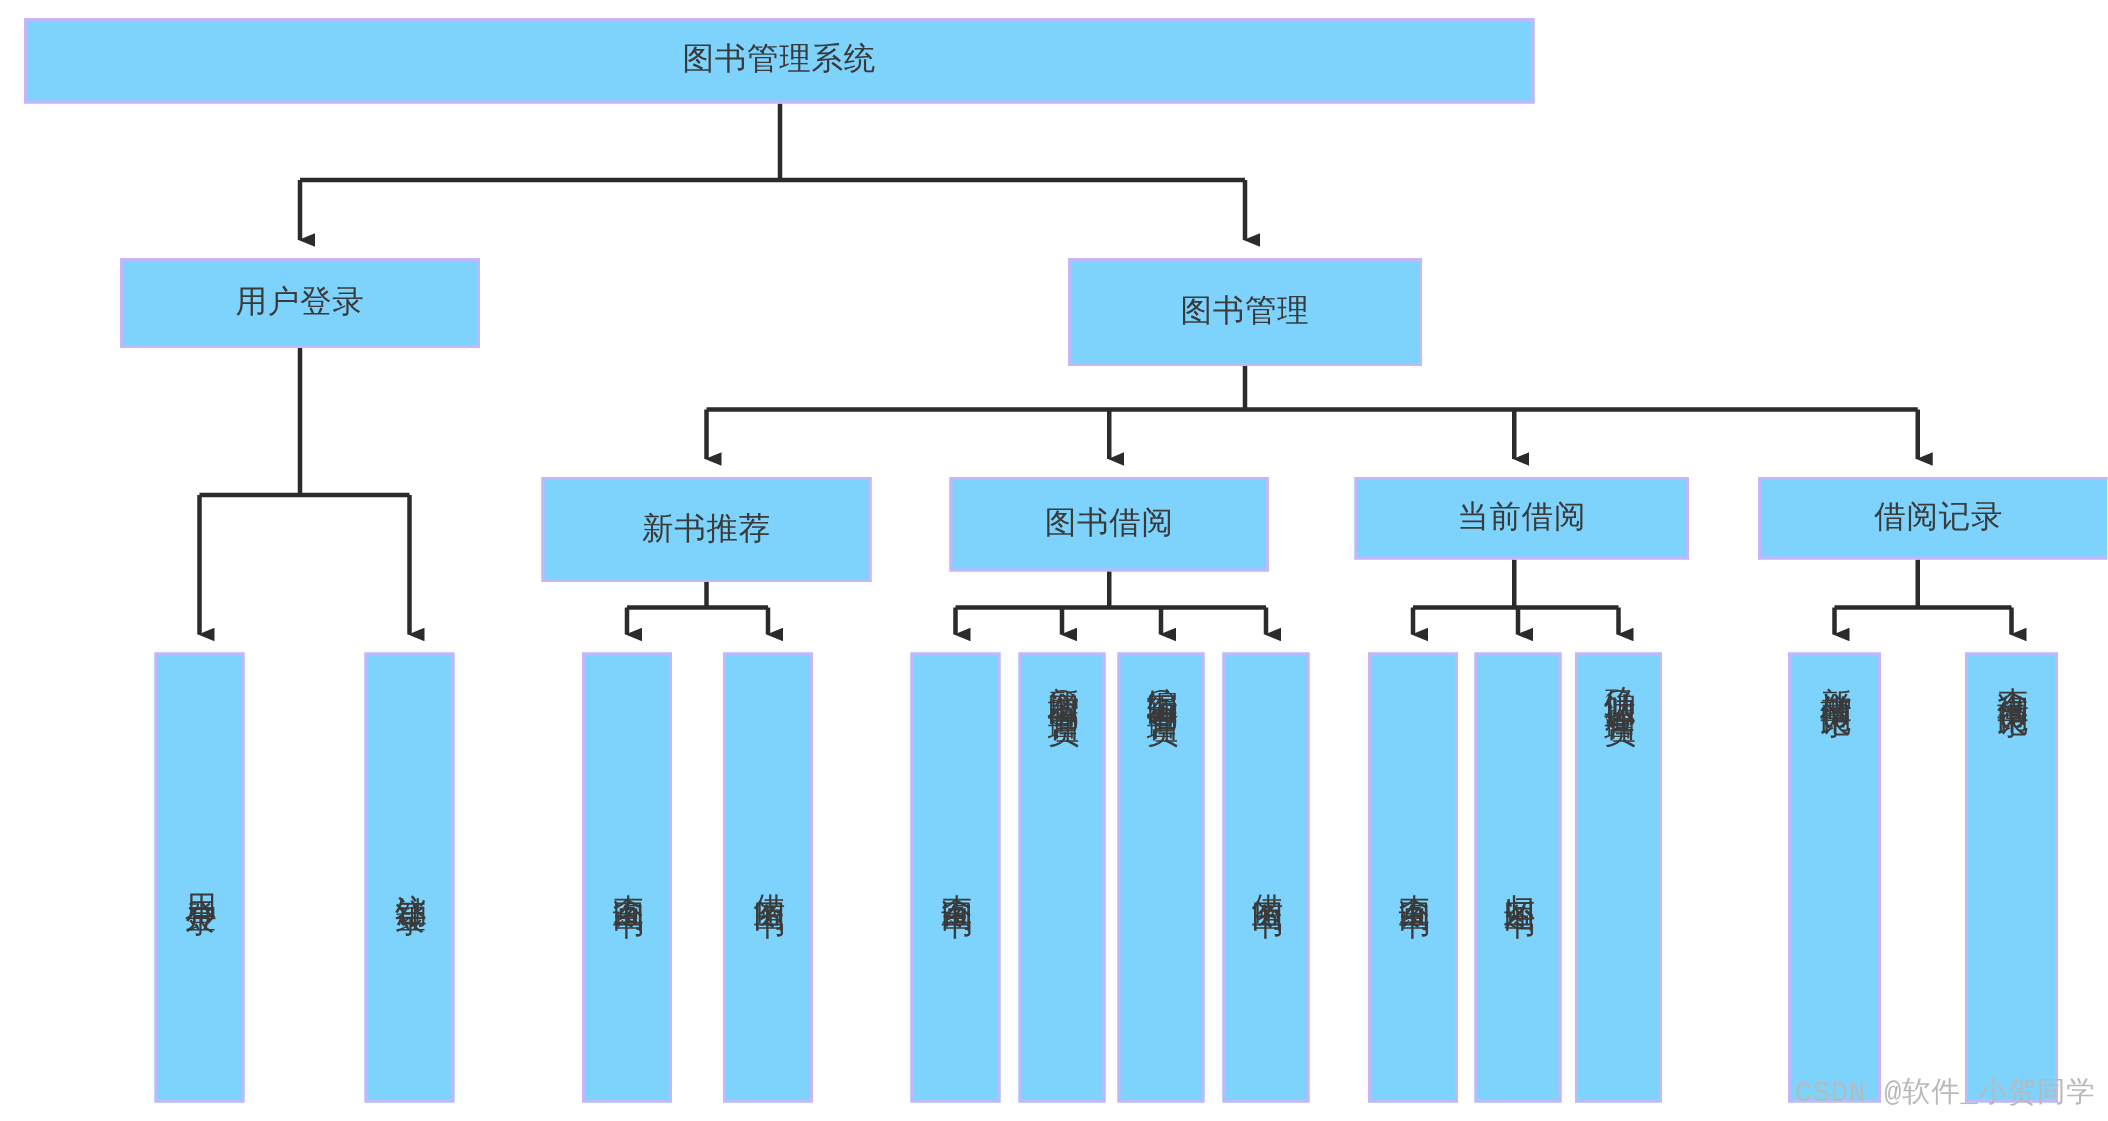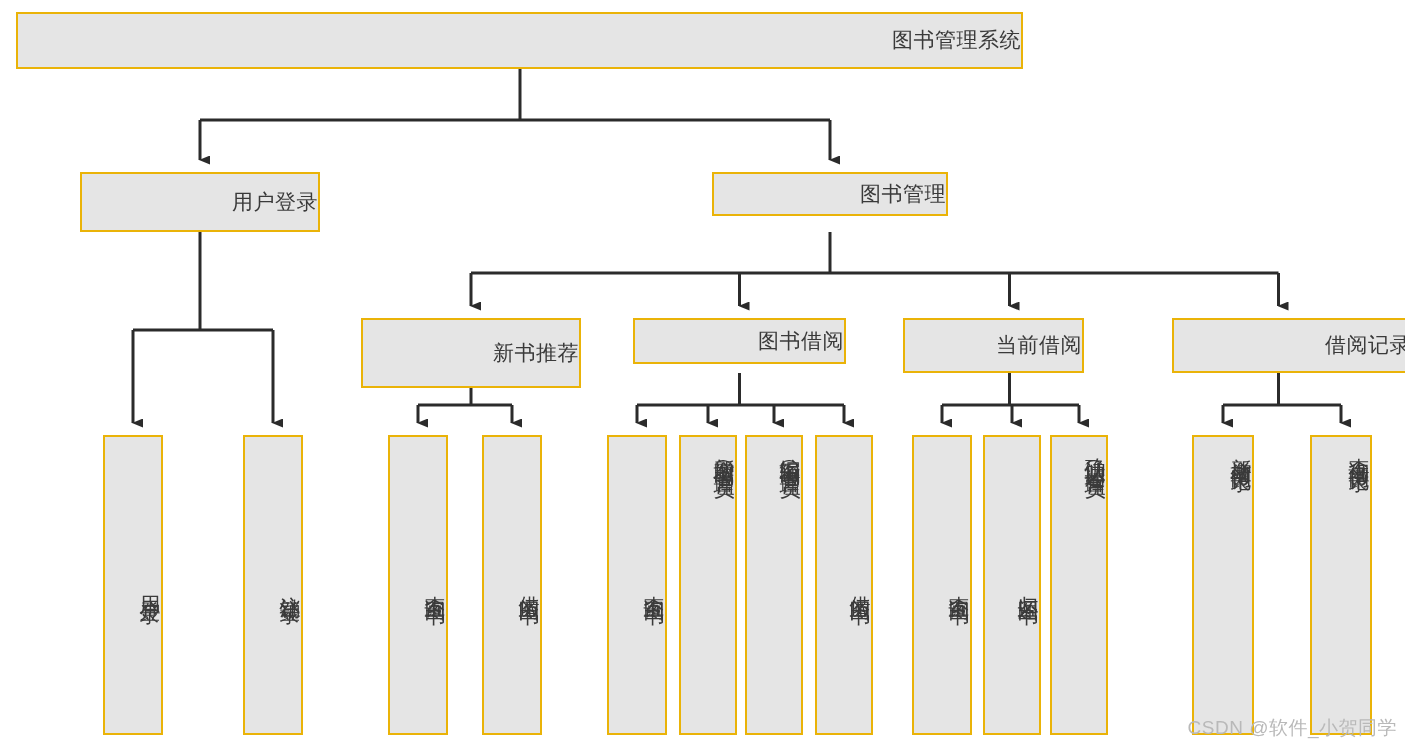--- a/index.html
+++ b/index.html
@@ -21,25 +21,25 @@
   #diagram-svg {
     position: absolute;
     left: 0;
     top: 0;
     width: 1405px;
     height: 747px;
   }
   .node-box {
     position: absolute;
     box-sizing: border-box;
-    background: #e5e5e5;
-    border: 2px solid #eab308;
+    background: #7dd3fc;
+    border: 2px solid #c4b5fd;
     display: flex;
     align-items: center;
-    justify-content: flex-end;
+    justify-content: center;
     overflow: hidden;
   }
   .node-label {
     color: #3a3a3a;
     font-family: "Liberation Sans", "DejaVu Sans", sans-serif;
     text-align: center;
     line-height: 1.18;
     letter-spacing: 0.5px;
   }
   .node-root .node-label,
@@ -62,21 +62,21 @@
   .node-leaf.leaf-centered {
     align-items: center;
     padding-top: 0;
   }
   #watermark {
     position: absolute;
     right: 8px;
     bottom: 6px;
     font-size: 19px;
     color: #b9b9b9;
-    font-family: Liberation Sans, sans-serif;
+    font-family: Liberation Mono, monospace;
     letter-spacing: 0.5px;
     white-space: nowrap;
     pointer-events: none;
   }
 </style>
 </head>
 <body>
 
 <div id="diagram-canvas">
 
@@ -124,30 +124,30 @@
   </svg>
 
   <div class="node-box node-root" id="node-root" style="left: 16px; top: 12px; width: 1007px; height: 57px;">
     <span class="node-label">图书管理系统</span>
   </div>
 
   <div id="nodes-layer">
       <div class="node-box node-branch" style="left: 80px; top: 172px; width: 240px; height: 60px;">
         <span class="node-label">用户登录</span>
       </div>
-      <div class="node-box node-branch" style="left: 712px; top: 172px; width: 236px; height: 44px;">
+      <div class="node-box node-branch" style="left: 712px; top: 172px; width: 236px; height: 72px;">
         <span class="node-label">图书管理</span>
       </div>
       <div class="node-box node-branch" style="left: 361px; top: 318px; width: 220px; height: 70px;">
         <span class="node-label">新书推荐</span>
       </div>
-      <div class="node-box node-branch" style="left: 633px; top: 318px; width: 213px; height: 46px;">
+      <div class="node-box node-branch" style="left: 633px; top: 318px; width: 213px; height: 63px;">
         <span class="node-label">图书借阅</span>
       </div>
-      <div class="node-box node-branch" style="left: 903px; top: 318px; width: 181px; height: 55px;">
+      <div class="node-box node-branch" style="left: 903px; top: 318px; width: 223px; height: 55px;">
         <span class="node-label">当前借阅</span>
       </div>
       <div class="node-box node-branch" style="left: 1172px; top: 318px; width: 241px; height: 55px;">
         <span class="node-label">借阅记录</span>
       </div>
       <div class="node-box node-leaf leaf-centered" style="left: 103px; top: 435px; width: 60px; height: 300px;">
         <span class="node-label">用户登录</span>
       </div>
       <div class="node-box node-leaf leaf-centered" style="left: 243px; top: 435px; width: 60px; height: 300px;">
         <span class="node-label">注销登录</span>

